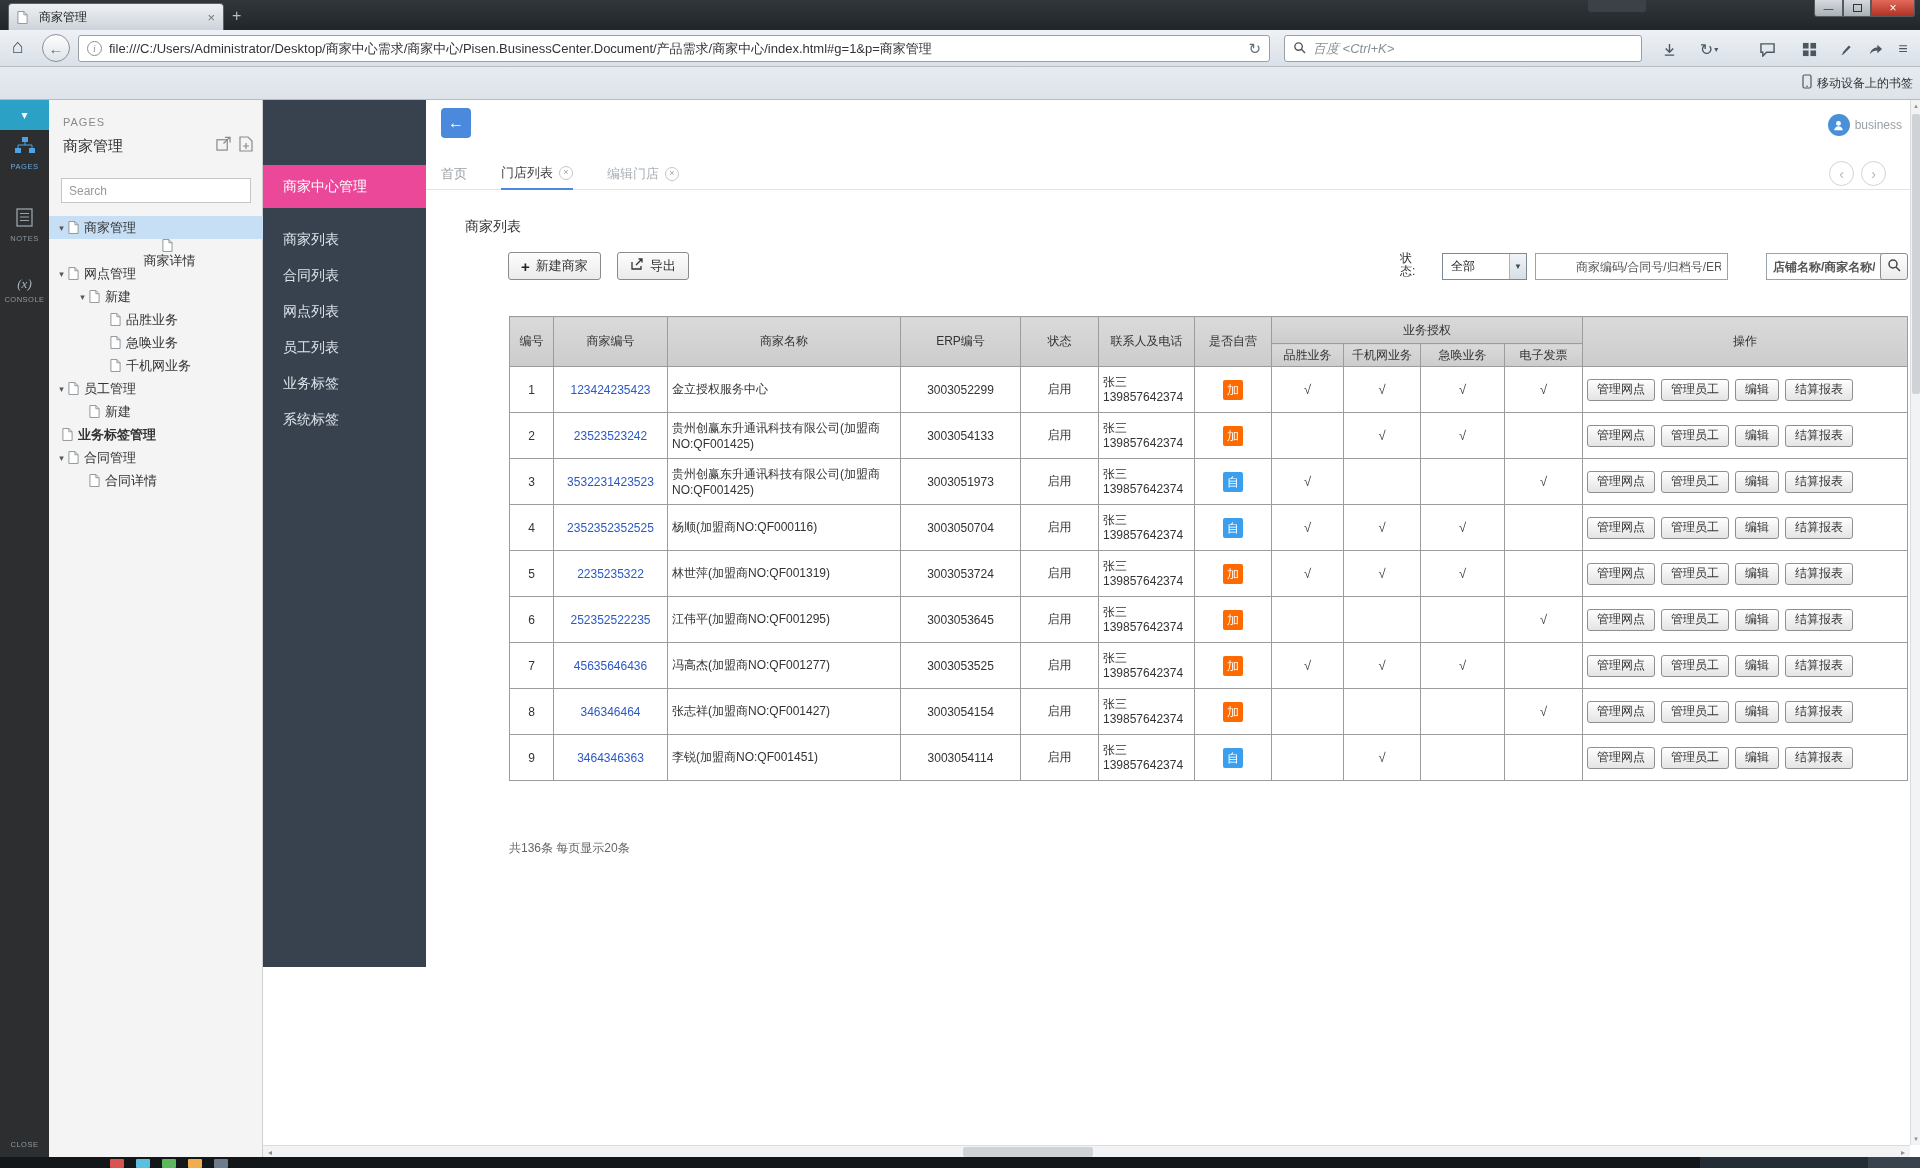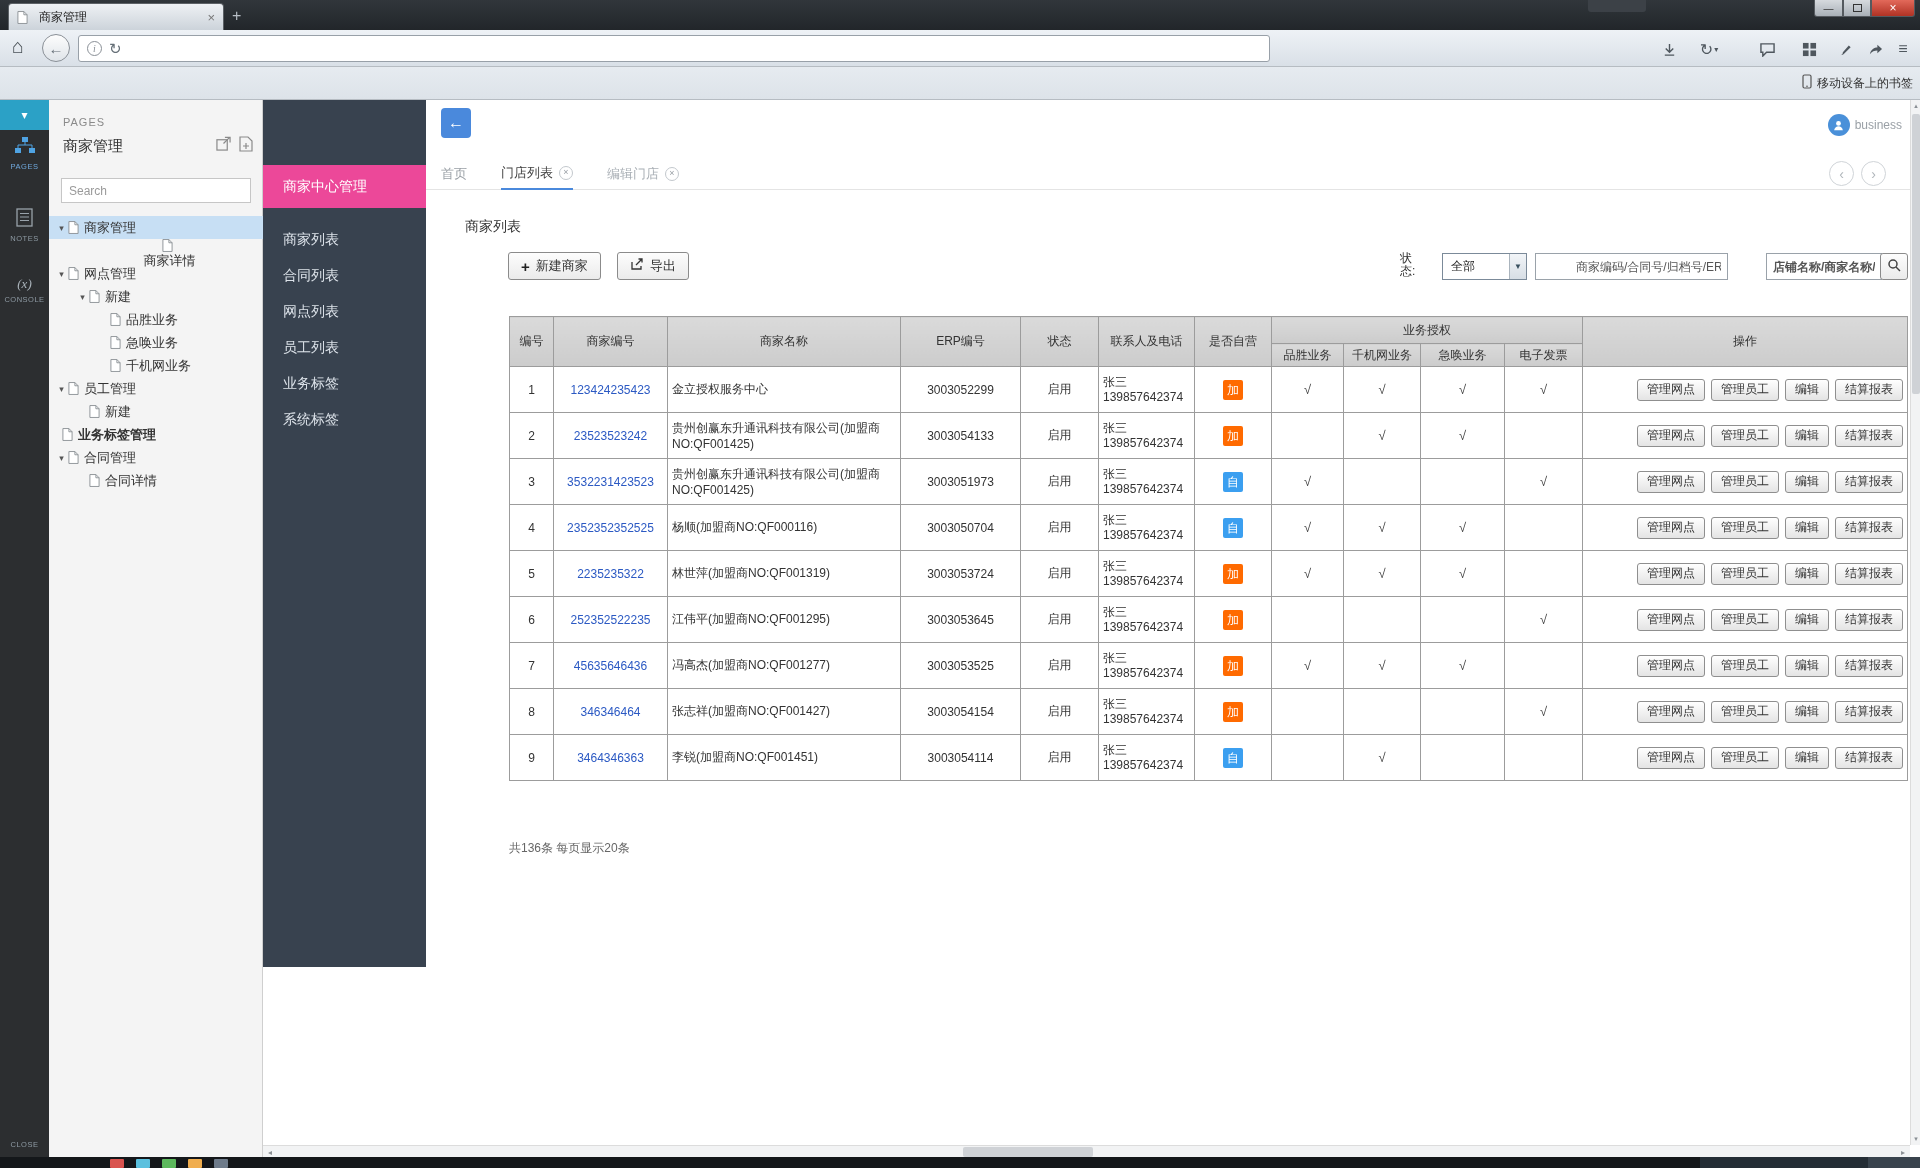--- a/index.html
+++ b/index.html
@@ -148,21 +148,21 @@
   .grid th, .grid td { border:1px solid #9c9c9c; font-size:12px; color:#333; }
   .grid th { background:linear-gradient(#dadada,#cccccc); font-weight:normal; height:27px; }
   .grid thead tr:last-child th { height:23px; }
   .grid td { height:46px; text-align:center; padding:2px 4px; background:#fff; }
   .grid td.l { text-align:left; }
   .code-link { color:#2b59c3; cursor:pointer; }
   .contact-cell div { line-height:15px; text-align:left; }
   .badge { display:inline-block; width:20px; height:20px; line-height:20px; border-radius:2px;
            color:#fff; font-size:12px; text-align:center; }
   .check { font-size:13px; color:#444; }
-  .actions-cell { display:flex; gap:6px; justify-content:flex-end; align-items:center; }
+  .actions-cell { display:flex; gap:6px; justify-content:flex-start; align-items:center; }
   .row-btn { height:22px; padding:0 9px; border:1px solid #8f8f8f; border-radius:3px; font-size:12px;
              color:#333; background:linear-gradient(#ffffff,#e4e4e4); display:flex; align-items:center;
              white-space:nowrap; }
 
   .summary { position:absolute; left:83px; top:740px; font-size:12px; color:#666; }
   .pagination { position:absolute; right:6px; top:731px; display:flex; gap:5px; }
   .page-box { min-width:27px; height:27px; padding:0 8px; border:1px solid #dcdcdc; background:#fff;
               color:#4a89dc; font-size:12px; display:flex; align-items:center; justify-content:center; }
   .page-box.disabled { color:#9a9a9a; }
   .page-box.active { background:#4a89dc; border-color:#4a89dc; color:#fff; }
@@ -210,21 +210,31 @@
       </span>
     <span class="win-btn close">×</span>
   </div>
 </div>
 
 <div class="nav-toolbar">
   <span class="home-icon">⌂</span>
   <span class="back-btn">←</span>
   <div class="url-bar">
     <span class="info-circle">i</span>
+    <span class="url-text">file:///C:/Users/Administrator/Desktop/商家中心需求/商家中心/Pisen.BusinessCenter.Document/产品需求/商家中心/index.html#g=1&amp;p=商家管理</span>
     <span class="reload-icon">↻</span>
+  </div>
+  <div class="search-bar">
+    <span>
+      <svg width="13" height="13" viewBox="0 0 14 14">
+          <circle cx="6" cy="6" r="4" fill="none" stroke="#555" stroke-width="1.5"></circle>
+          <path d="M9 9l4 4" stroke="#555" stroke-width="1.5"></path>
+        </svg>
+    </span>
+    <input placeholder="百度 &lt;Ctrl+K&gt;" style="">
   </div>
   <span class="tb-icon" style="left:1656px">
     <svg width="15" height="15" viewBox="0 0 16 16">
         <path d="M8 2v8M4 7l4 4 4-4M3 14h10" fill="none" stroke="#4f575e" stroke-width="1.5"></path>
       </svg>
   </span>
   <span class="tb-icon" style="left:1692px;width:34px">↻<span class="tb-caret">▾</span></span>
   <span class="tb-icon" style="left:1754px">
     <svg width="17" height="15" viewBox="0 0 18 16">
         <path d="M2 2h14v9H8l-4 4v-4H2z" fill="none" stroke="#4f575e" stroke-width="1.5"></path>

